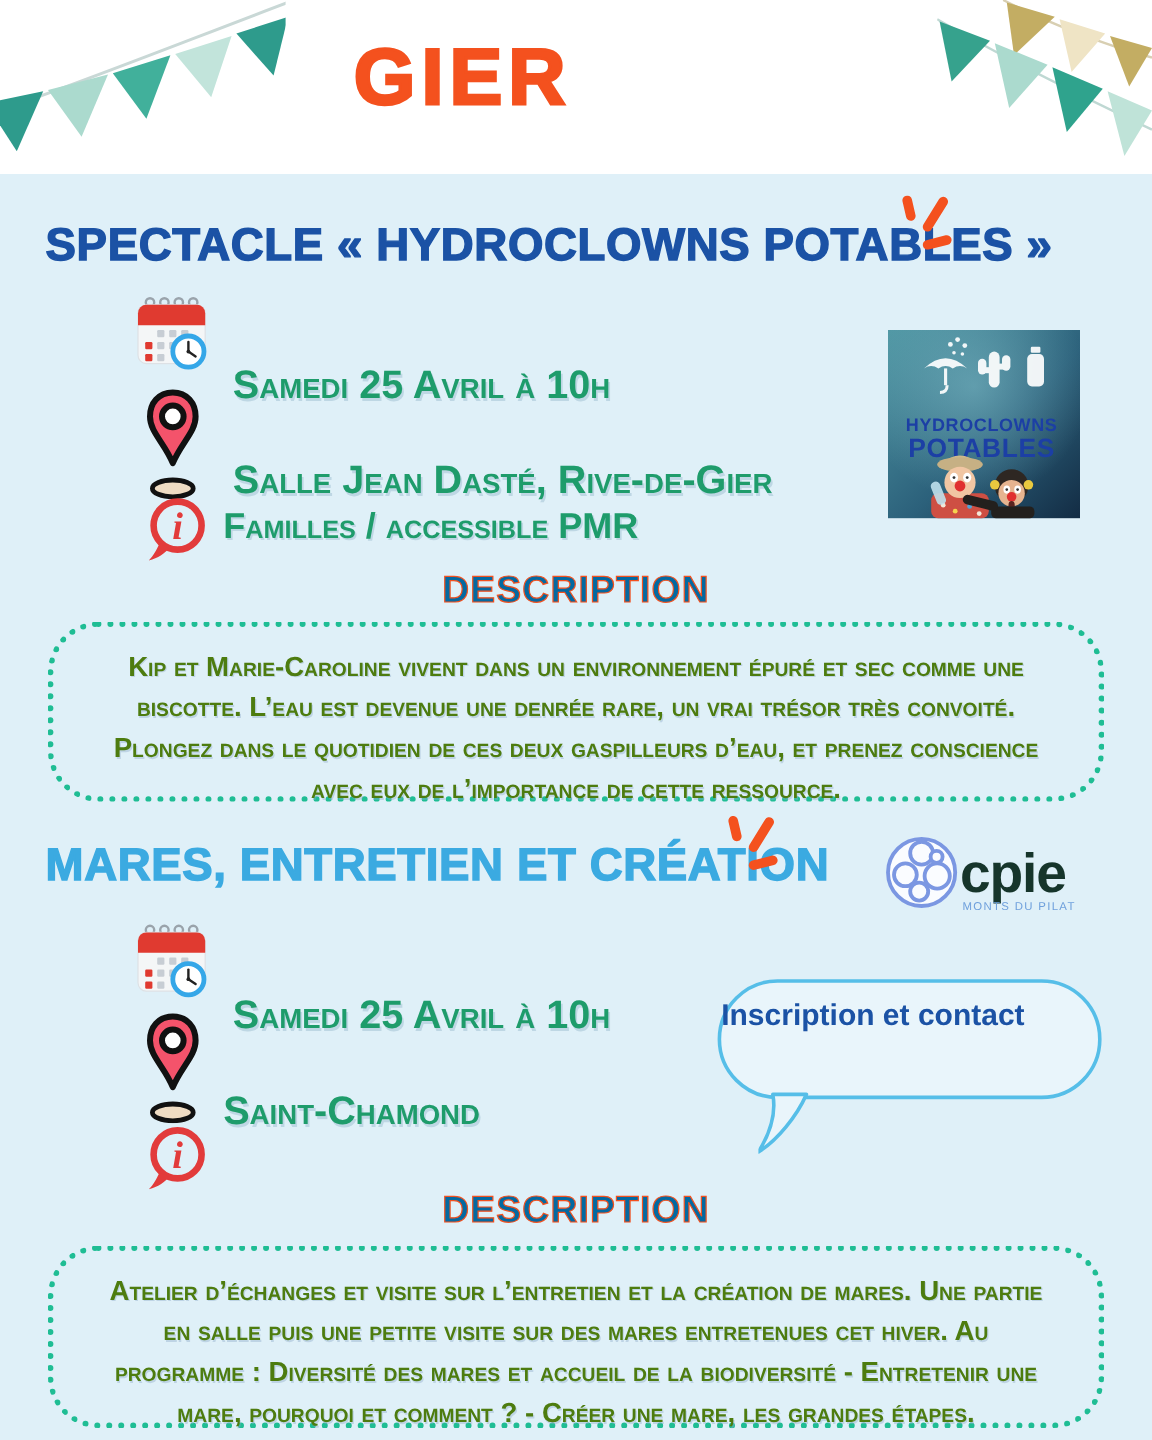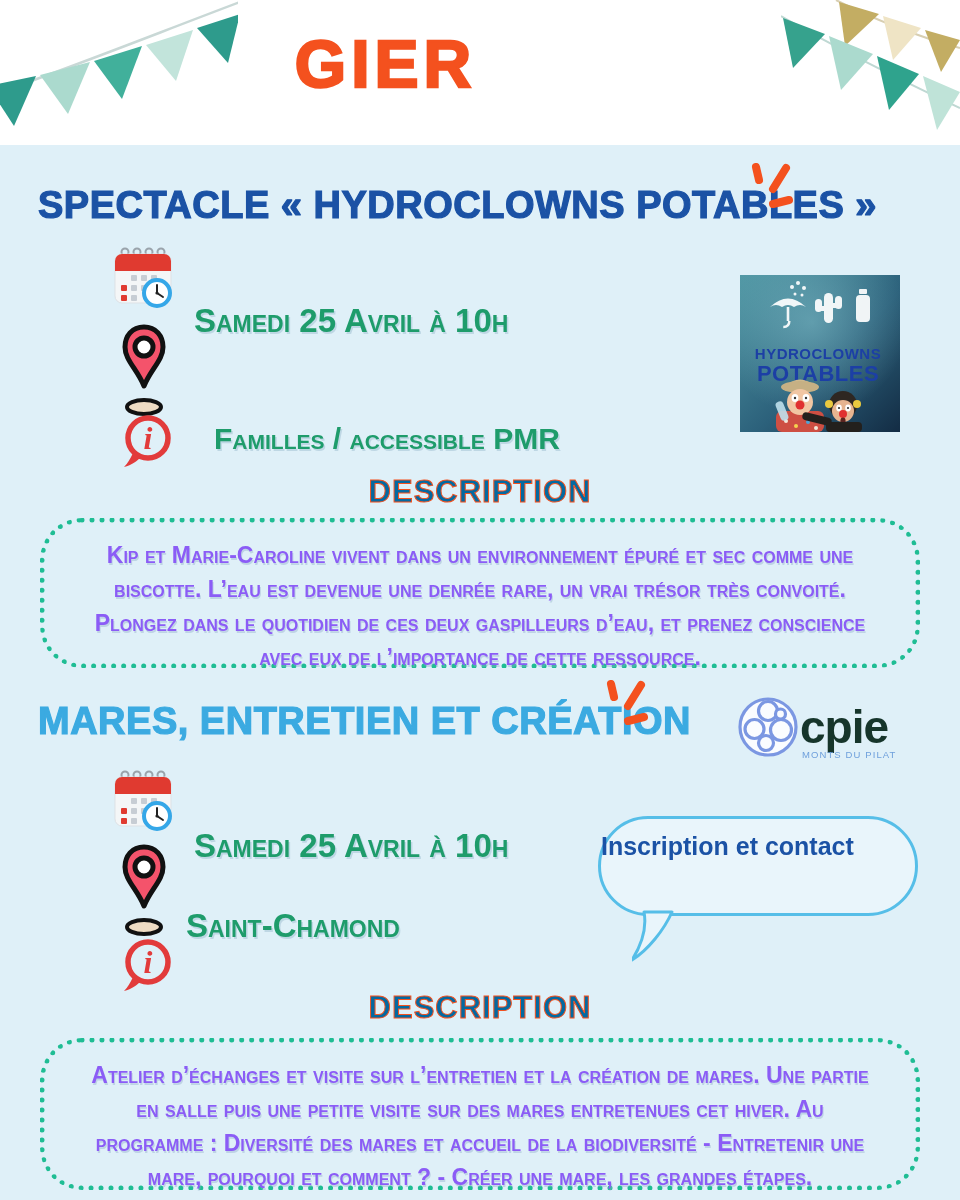--- a/index.html
+++ b/index.html
@@ -9,27 +9,27 @@
   .abs{position:absolute;}
   .sc{font-variant:small-caps;}
   .gier{left:0;top:26px;width:771px;text-align:center;font-size:66px;font-weight:bold;
         color:#F4511E;-webkit-text-stroke:2.5px #F4511E;letter-spacing:5px;}
   .h-dark{left:38px;top:184px;font-size:38px;font-weight:bold;color:#1B52A5;
         -webkit-text-stroke:1.2px #1B52A5;letter-spacing:.5px;white-space:nowrap;}
   .h-light{color:#3BAAE1;-webkit-text-stroke:1.2px #3BAAE1;}
   .row-text{font-weight:bold;color:#1E9C6B;white-space:nowrap;
         text-shadow:1.5px 2px 0 rgba(150,185,205,.45);}
   .sz33{font-size:33px;margin-top:45px;}
-  .sz30{font-size:30px;margin-left:28px;}
+  .sz30{font-size:30px;}
   .lblue{color:#3BAAE1;}
   .desc-label{left:40px;width:880px;text-align:center;font-size:31px;font-weight:bold;
         color:#0369a1;-webkit-text-stroke:1px #F4511E;letter-spacing:1px;}
   .dotted-box{left:40px;width:880px;box-sizing:border-box;border:5px dotted #1FBD94;
         border-radius:42px;padding:15px 42px 0 42px;text-align:center;}
-  .box-text{font-size:23px;line-height:34px;font-weight:bold;color:#8b5cf6;
+  .box-text{font-size:23px;line-height:34px;font-weight:bold;color:#4d7c0f;
         text-shadow:1px 1.5px 0 rgba(140,170,200,.4);}
   .bubble{left:598px;top:816px;width:320px;height:100px;box-sizing:border-box;
         border:3px solid #56BEE8;border-radius:52px;background:#E9F5FB;text-align:left;}
   .bubble-line{font-size:25px;font-weight:bold;color:#1B52A5;white-space:nowrap;}
 </style>
 </head>
 <body>
 
 <div class="flyer">
   <div class="body-bg"></div>
@@ -91,20 +91,21 @@
     </g>
     <circle cx="45" cy="48" r="1.6" fill="#222222"></circle>
   </svg>
   <div class="abs row-text sc sz33" style="left:194px;top:257px">Samedi 25 Avril à 10h</div>
 
   <svg class="abs" style="left:122px;top:324px" width="44" height="92" viewBox="0 0 44 92">
     <ellipse cx="22" cy="83" rx="17" ry="7" fill="#EFDCC3" stroke="#111" stroke-width="4"></ellipse>
     <path d="M22 3 C10 3 3 12 3 23 C3 36 15 45 22 62 C29 45 41 36 41 23 C41 12 34 3 22 3 Z" fill="#F4536B" stroke="#111" stroke-width="5" stroke-linejoin="round"></path>
     <circle cx="22" cy="23" r="9" fill="#ffffff" stroke="#111" stroke-width="5"></circle>
   </svg>
+  <div class="abs row-text sc sz33" style="left:194px;top:336px">Salle Jean Dasté, Rive-de-Gier</div>
 
   <svg class="abs" style="left:122px;top:412px" width="52" height="56" viewBox="0 0 52 56">
     <circle cx="26" cy="26" r="20" fill="none" stroke="#E23B3B" stroke-width="5.5"></circle>
     <path d="M11 41 C8 47 6 51 2 55 C10 53 15 49 19 45 Z" fill="#E23B3B"></path>
     <text x="26" y="37" text-anchor="middle" font-family="Liberation Serif, serif" font-size="32" font-style="italic" font-weight="bold" fill="#E23B3B">i</text>
   </svg>
   <div class="abs row-text sc sz30" style="left:186px;top:422px">Familles / accessible PMR</div>
 
   <svg class="abs" style="left:740px;top:275px" width="160" height="157" viewBox="0 0 160 157">
     <defs>

